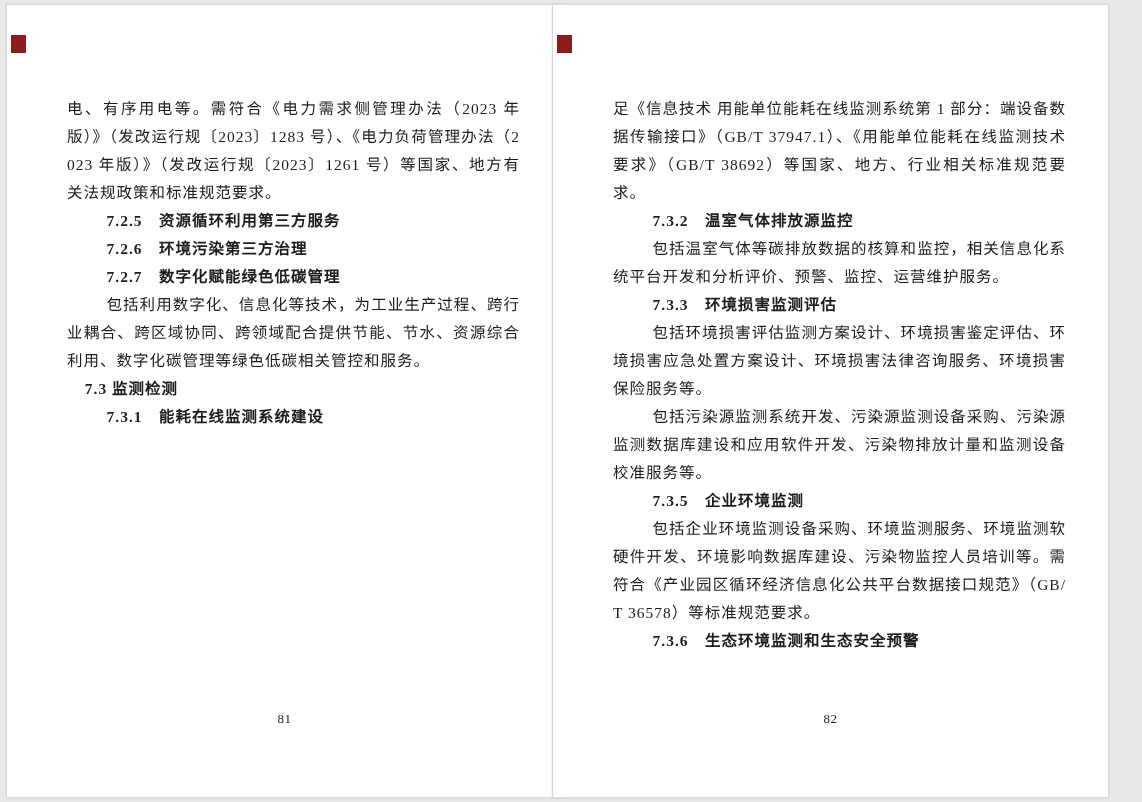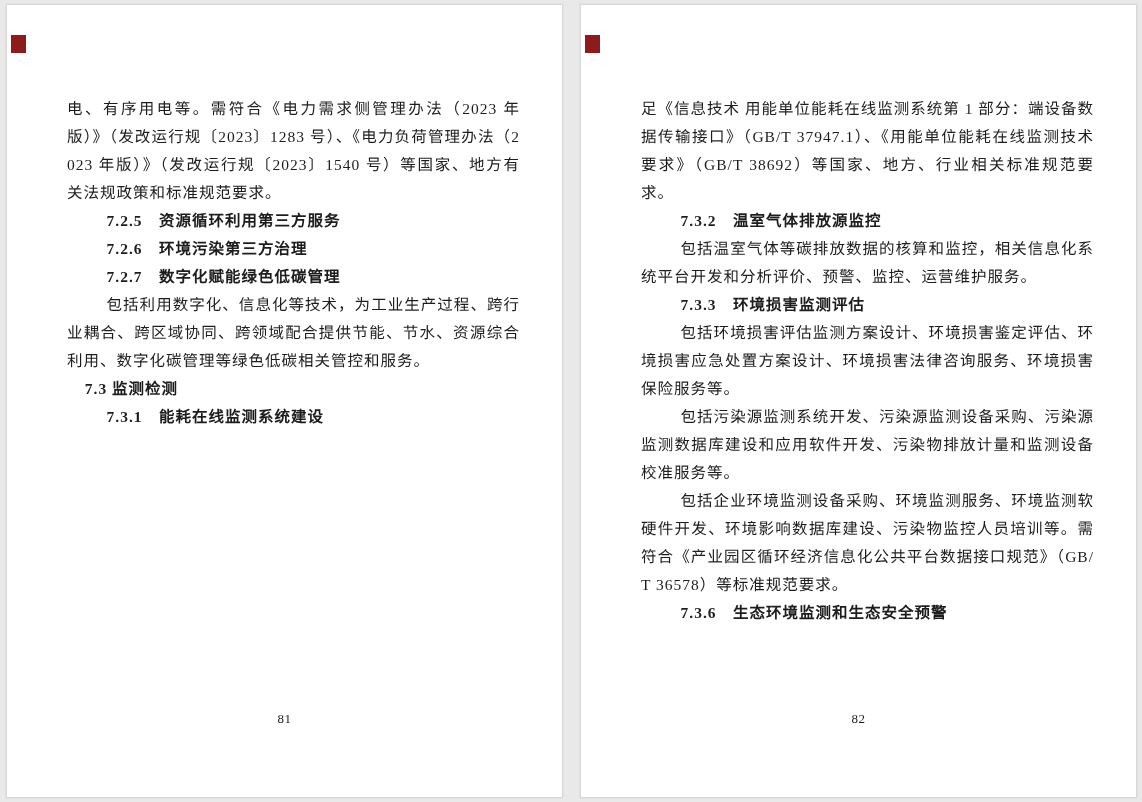--- a/index.html
+++ b/index.html
@@ -20,21 +20,21 @@
     position: absolute;
     top: 4px;
     width: 557px;
     height: 794px;
     background: #ffffff;
     border: 1px solid #d8d8d8;
     box-sizing: border-box;
     box-shadow: 0 0 2px rgba(0,0,0,0.10);
   }
   .page-left  { left: 6px; }
-  .page-right { left: 580px; padding-left: 24px; }
+  .page-right { left: 552px; padding-left: 24px; }
 
   .annotation-marker {
     position: absolute;
     top: 30px;
     left: 4px;
     width: 15px;
     height: 18px;
     background: #8c1c1c;
   }
 
@@ -71,39 +71,40 @@
   }
 </style>
 </head>
 <body>
 
 <div class="canvas">
 
   <div class="page page-left">
     <div class="annotation-marker"></div>
     <div class="page-inner">
-      <p class="blk-cont">电、有序用电等。需符合《电力需求侧管理办法（2023 年版）》（发改运行规〔2023〕1283 号）、《电力负荷管理办法（2023 年版）》（发改运行规〔2023〕1540 号）等国家、地方有关法规政策和标准规范要求。</p>
+      <p class="blk-cont">电、有序用电等。需符合《电力需求侧管理办法（2023 年版）》（发改运行规〔2023〕1283 号）、《电力负荷管理办法（2023 年版）》（发改运行规〔2023〕1261 号）等国家、地方有关法规政策和标准规范要求。</p>
       <p class="blk-h3">7.2.5　资源循环利用第三方服务</p>
       <p class="blk-h3">7.2.6　环境污染第三方治理</p>
       <p class="blk-h3">7.2.7　数字化赋能绿色低碳管理</p>
       <p class="blk-para">包括利用数字化、信息化等技术，为工业生产过程、跨行业耦合、跨区域协同、跨领域配合提供节能、节水、资源综合利用、数字化碳管理等绿色低碳相关管控和服务。</p>
       <p class="blk-h2">7.3 监测检测</p>
       <p class="blk-h3">7.3.1　能耗在线监测系统建设</p>
     </div>
     <div class="page-number">81</div>
   </div>
 
   <div class="page page-right">
     <div class="annotation-marker"></div>
     <div class="page-inner">
       <p class="blk-cont">足《信息技术 用能单位能耗在线监测系统第 1 部分：端设备数据传输接口》（GB/T 37947.1）、《用能单位能耗在线监测技术要求》（GB/T 38692）等国家、地方、行业相关标准规范要求。</p>
       <p class="blk-h3">7.3.2　温室气体排放源监控</p>
       <p class="blk-para">包括温室气体等碳排放数据的核算和监控，相关信息化系统平台开发和分析评价、预警、监控、运营维护服务。</p>
       <p class="blk-h3">7.3.3　环境损害监测评估</p>
       <p class="blk-para">包括环境损害评估监测方案设计、环境损害鉴定评估、环境损害应急处置方案设计、环境损害法律咨询服务、环境损害保险服务等。</p>
       <p class="blk-para">包括污染源监测系统开发、污染源监测设备采购、污染源监测数据库建设和应用软件开发、污染物排放计量和监测设备校准服务等。</p>
+      <p class="blk-h3">7.3.5　企业环境监测</p>
       <p class="blk-para">包括企业环境监测设备采购、环境监测服务、环境监测软硬件开发、环境影响数据库建设、污染物监控人员培训等。需符合《产业园区循环经济信息化公共平台数据接口规范》（GB/T 36578）等标准规范要求。</p>
       <p class="blk-h3">7.3.6　生态环境监测和生态安全预警</p>
     </div>
     <div class="page-number">82</div>
   </div>
 
 </div>
 
 </body></html>

